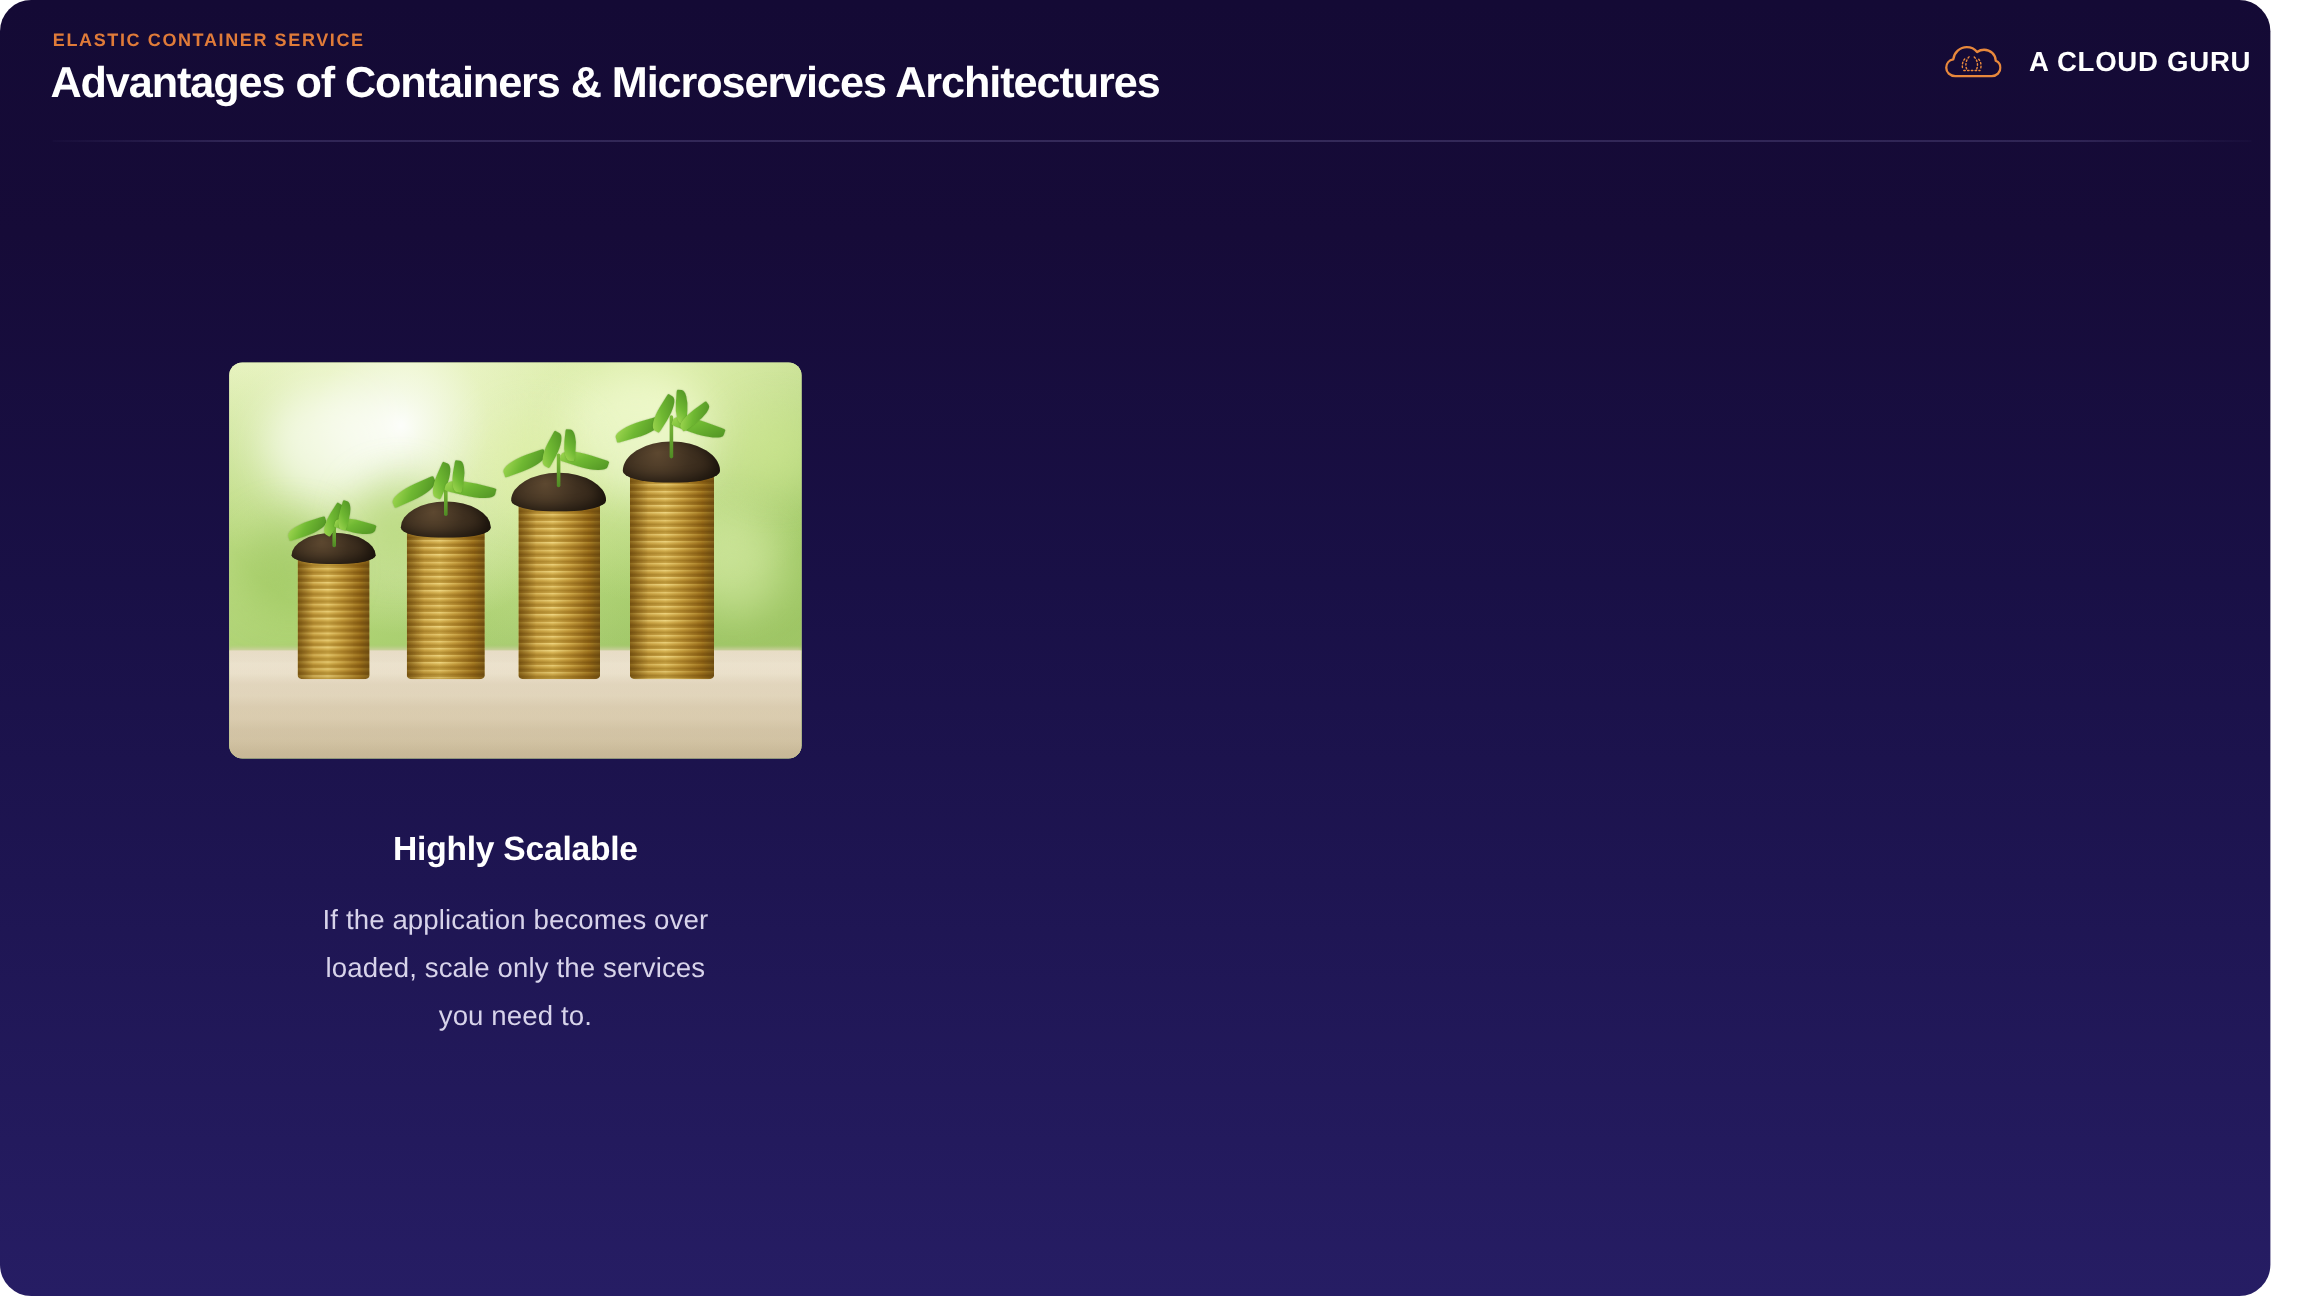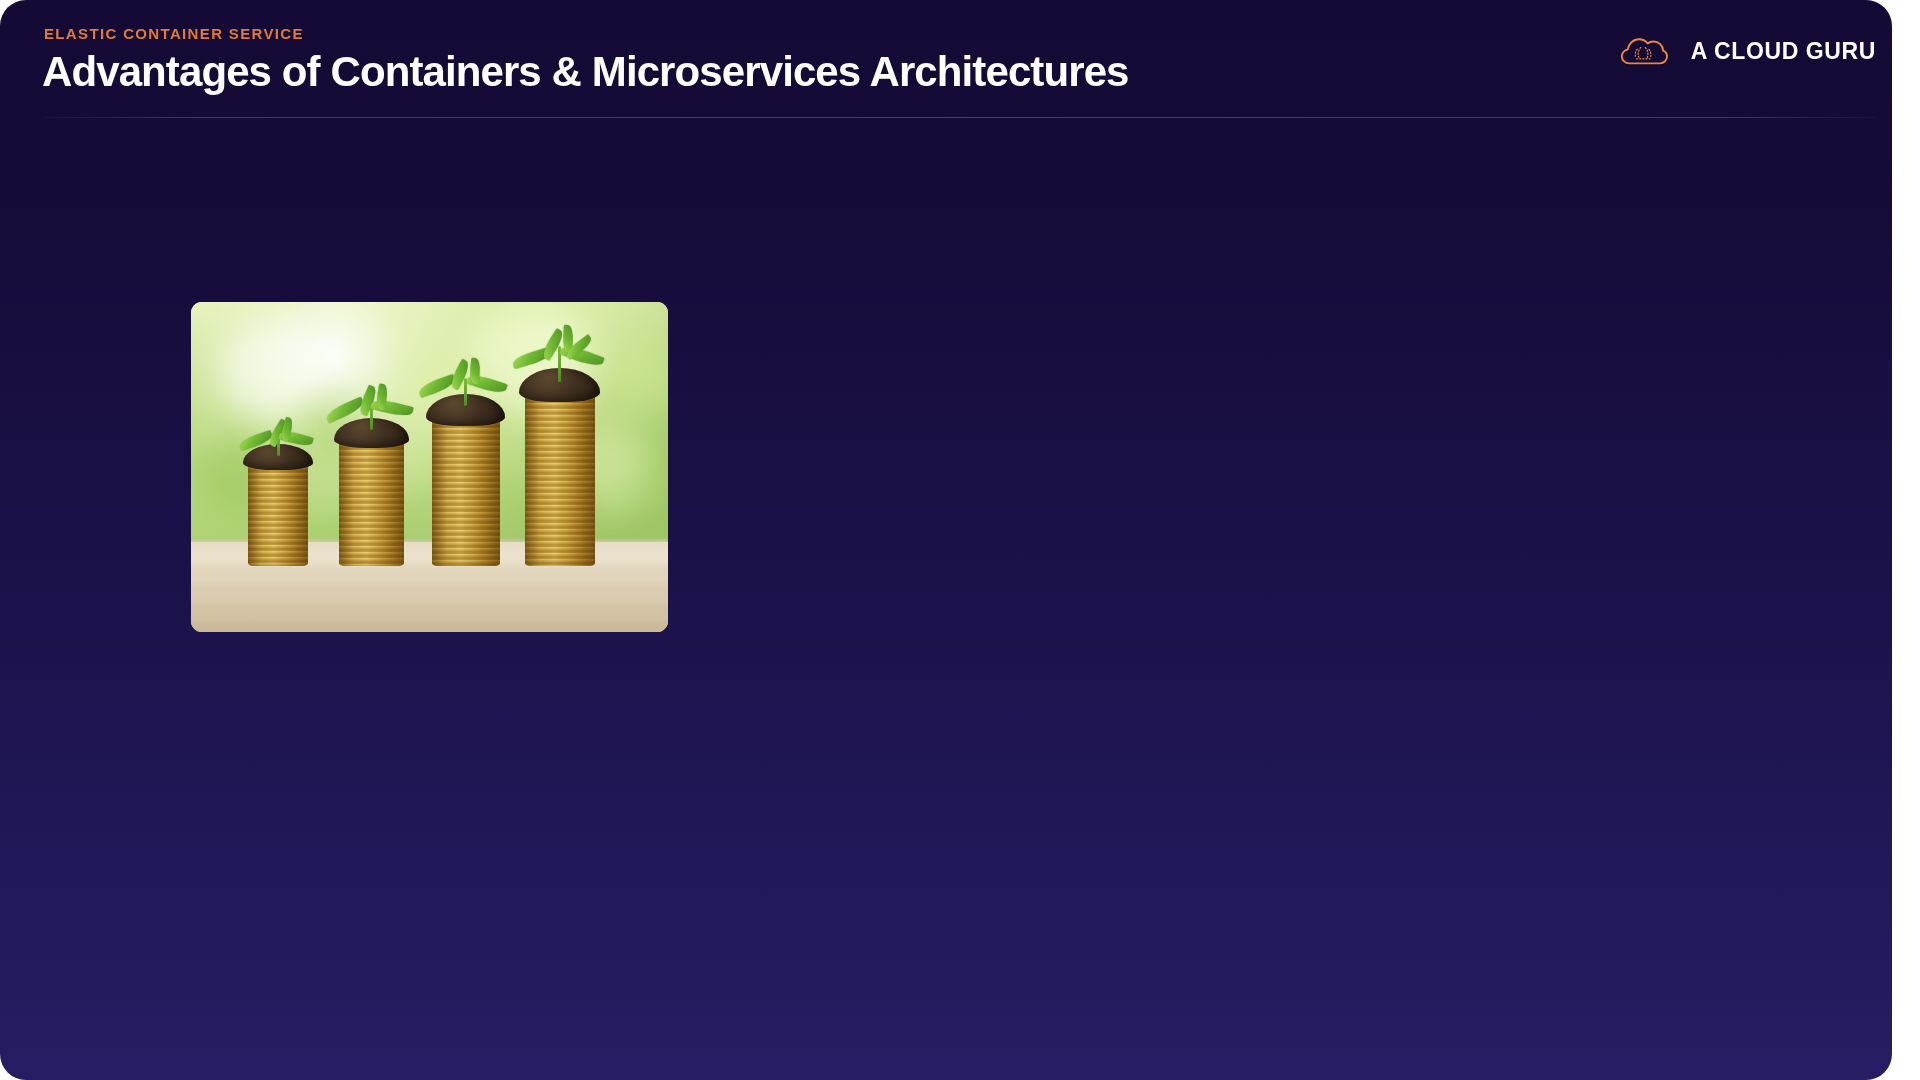--- a/index.html
+++ b/index.html
@@ -37,21 +37,21 @@
     font-size:15px;
     font-weight:bold;
     letter-spacing:1.35px;
     color:#e07b39;
     white-space:nowrap;
   }
 
   #slide-title {
     position:absolute;
     left:-2px; top:48px;
-    font-size:42px;
+    font-size:36px;
     font-weight:bold;
     letter-spacing:-0.9px;
     color:#ffffff;
     white-space:nowrap;
     text-align:center;
   }
 
   #brand {
     position:absolute;
     right:0px; top:33px;
@@ -310,16 +310,22 @@
         <div class="soil"></div>
         <div class="stem" style="left:48%; bottom:184px; height:36px;"></div>
         <div class="leaf" style="left:-18%; bottom:202px; width:40px; height:12px; transform:rotate(-16deg);"></div>
         <div class="leaf" style="left:18%;  bottom:216px; width:32px; height:11px; transform:rotate(-58deg);"></div>
         <div class="leaf" style="left:50%;  bottom:204px; width:44px; height:12px; transform:rotate(20deg);"></div>
         <div class="leaf" style="left:42%;  bottom:222px; width:28px; height:10px; transform:rotate(-86deg);"></div>
         <div class="leaf" style="left:56%;  bottom:214px; width:30px; height:10px; transform:rotate(-36deg);"></div>
       </div>
     </div>
 
-
+    <div id="card-heading">Highly Scalable</div>
+
+    <div id="card-body">
+      <div>If the application becomes over</div>
+      <div>loaded, scale only the services</div>
+      <div>you need to.</div>
+    </div>
   </div>
 
 </div>
 
 </body></html>

